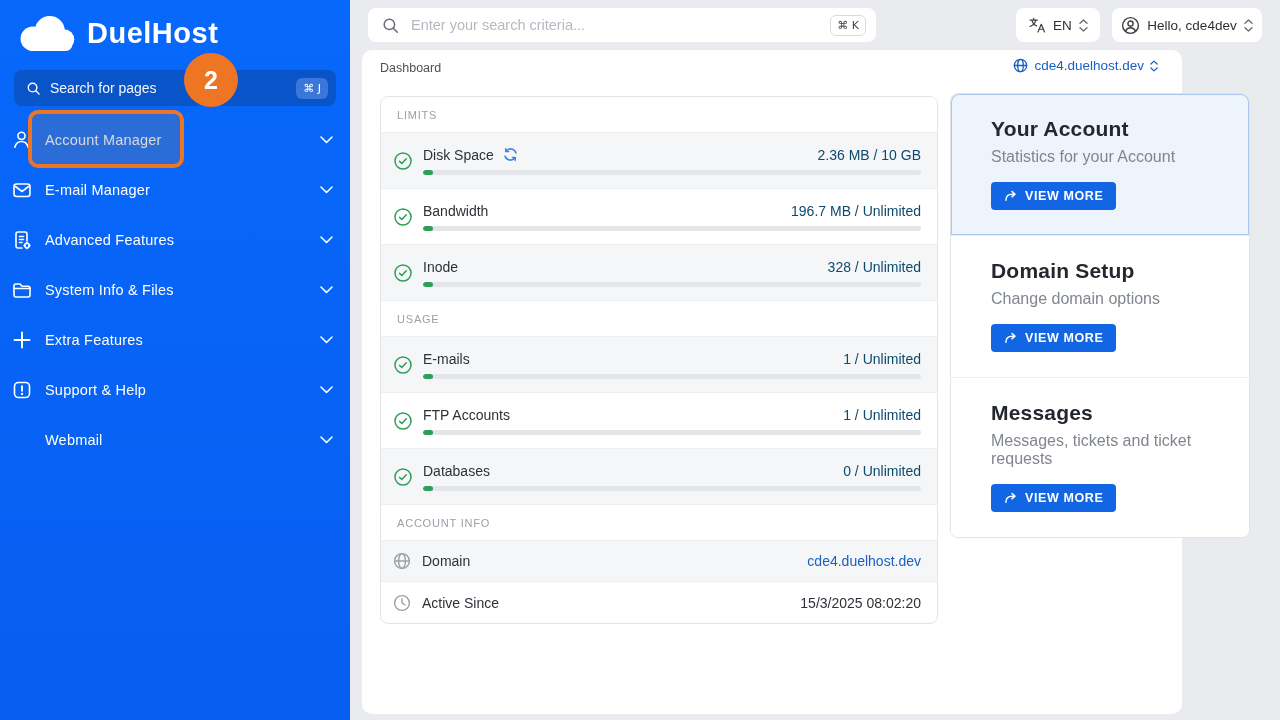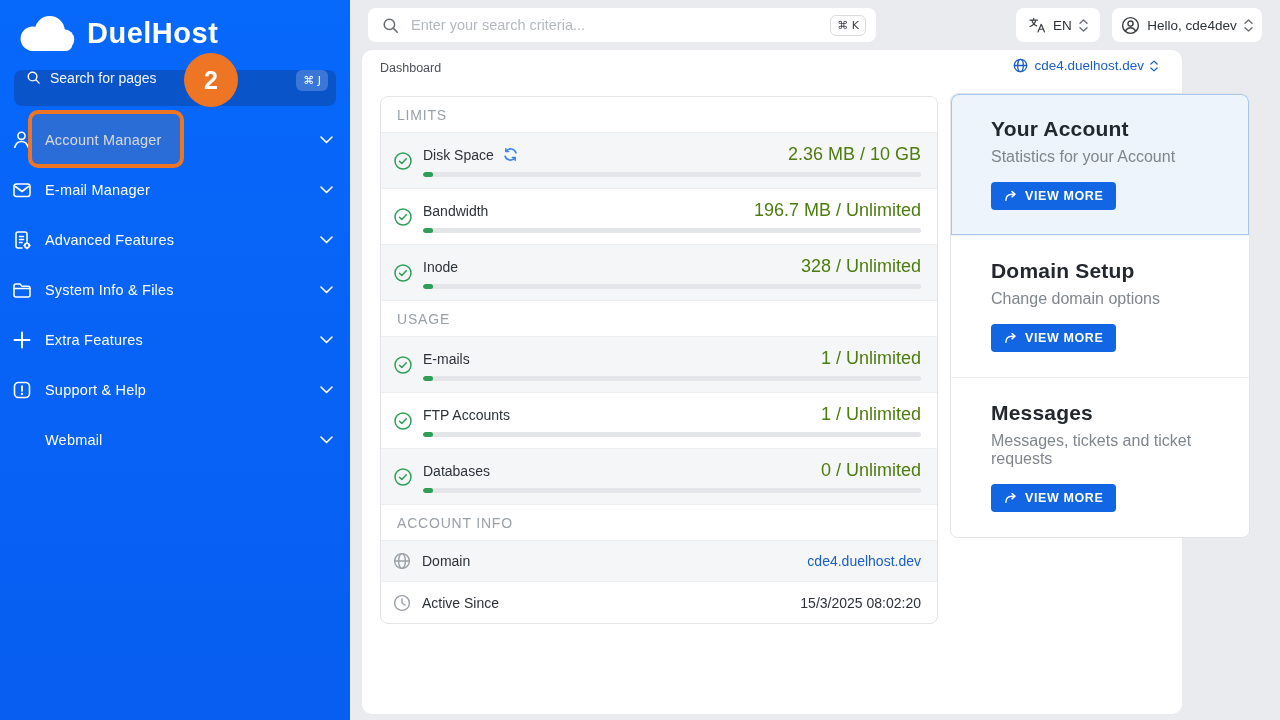--- a/index.html
+++ b/index.html
@@ -7,21 +7,21 @@
   html,body { width:1280px; height:720px; overflow:hidden; }
   body { font-family:"Liberation Sans", sans-serif; background:#e9ebee; position:relative; }
   svg { display:block; }
 
   
   .sidebar { position:absolute; left:0; top:0; width:350px; height:720px;
              background:linear-gradient(180deg,#0768fc 0%,#075ef0 100%); z-index:1; }
   .logo { display:flex; align-items:center; gap:8px; padding:10px 13px; }
   .logo-text { color:#fff; font-size:29px; font-weight:bold; letter-spacing:0.5px; }
   .sb-search { position:absolute; left:14px; top:70px; width:322px; height:36px;
-               background:#0a54c9; border-radius:8px; display:flex; align-items:flex-start;
+               background:#0a54c9; border-radius:8px; display:flex; align-items:center;
                padding:0 8px 0 12px; }
   .sb-search input { flex:1; background:transparent; border:none; outline:none;
                      color:#fff; font-size:14px; font-family:inherit; margin-left:9px; }
   .sb-search input::placeholder { color:rgba(255,255,255,0.95); }
   .kbd-blue { background:#3b77d9; color:#fff; border-radius:6px; padding:4px 7px;
               font-size:11px; font-family:"DejaVu Sans", sans-serif; }
   .sb-menu { position:absolute; left:0; top:115px; width:100%; }
   .sb-item { height:50px; display:flex; align-items:center; padding:0 17px 0 12px;
              color:#fff; cursor:pointer; }
   .sb-item .mi { width:20px; height:20px; margin-right:13px; flex:none; }
@@ -60,33 +60,33 @@
            background:#fff; border-radius:10px; z-index:1; }
   .breadcrumb { position:absolute; left:18px; top:11px; font-size:12.5px; color:#4c5158; }
   .domain-sel { position:absolute; right:24px; top:8px; display:flex; align-items:center;
                 gap:6px; color:#1b5fc4; font-size:13.5px; cursor:pointer; }
   .domain-sel svg { stroke:#1b5fc4; fill:none; stroke-width:1.4; stroke-linecap:round; stroke-linejoin:round; }
 
   
   .stats { position:absolute; left:18px; top:46px; width:558px;
            border:1px solid #e2e4e8; border-radius:8px; overflow:hidden; background:#fff; }
   .sec-header { height:36px; display:flex; align-items:center; padding:0 16px;
-                font-size:14px; letter-spacing:0.8px; color:#9aa0a8;
+                font-size:11px; letter-spacing:0.8px; color:#9aa0a8;
                 border-bottom:1px solid #eceef0; background:#fff; }
   .stat-row { height:56px; display:flex; align-items:center; padding:0 16px 0 12px;
               border-bottom:1px solid #eceef0; }
   .stat-row.tint, .info-row.tint { background:#f5f6f8; }
   .check { width:20px; height:20px; margin-right:10px; flex:none; }
   .check svg { stroke:#2f9e57; fill:none; stroke-width:1.5; stroke-linecap:round; stroke-linejoin:round; }
   .stat-body { flex:1; }
   .stat-top { display:flex; align-items:center; }
   .stat-label { font-size:14px; color:#2d3238; }
   .refresh { width:15px; height:15px; margin-left:9px; cursor:pointer; }
   .refresh svg { stroke:#3c82f0; fill:none; stroke-width:1.7; stroke-linecap:round; stroke-linejoin:round; }
-  .stat-value { margin-left:auto; font-size:18px; color:#4d7c0f; }
+  .stat-value { margin-left:auto; font-size:14px; color:#0c4a6e; }
   .track { margin-top:7px; height:5px; background:#e3e5e9; border-radius:3px; overflow:hidden; }
   .fill { width:10px; height:5px; background:#2f9e57; border-radius:3px; }
   .info-row { height:41px; display:flex; align-items:center; padding:0 16px 0 12px;
               border-bottom:1px solid #eceef0; }
   .info-row:last-child, .stat-row:last-of-type { border-bottom:none; }
   .info-ic { width:18px; height:18px; margin-right:11px; flex:none; }
   .info-ic svg { stroke:#9aa0a8; fill:none; stroke-width:1.4; stroke-linecap:round; stroke-linejoin:round; }
   .info-label { font-size:14px; color:#2d3238; }
   .info-value { margin-left:auto; font-size:14px; color:#2d3238; }
   .info-value.link { color:#1b5fc4; cursor:pointer; }

